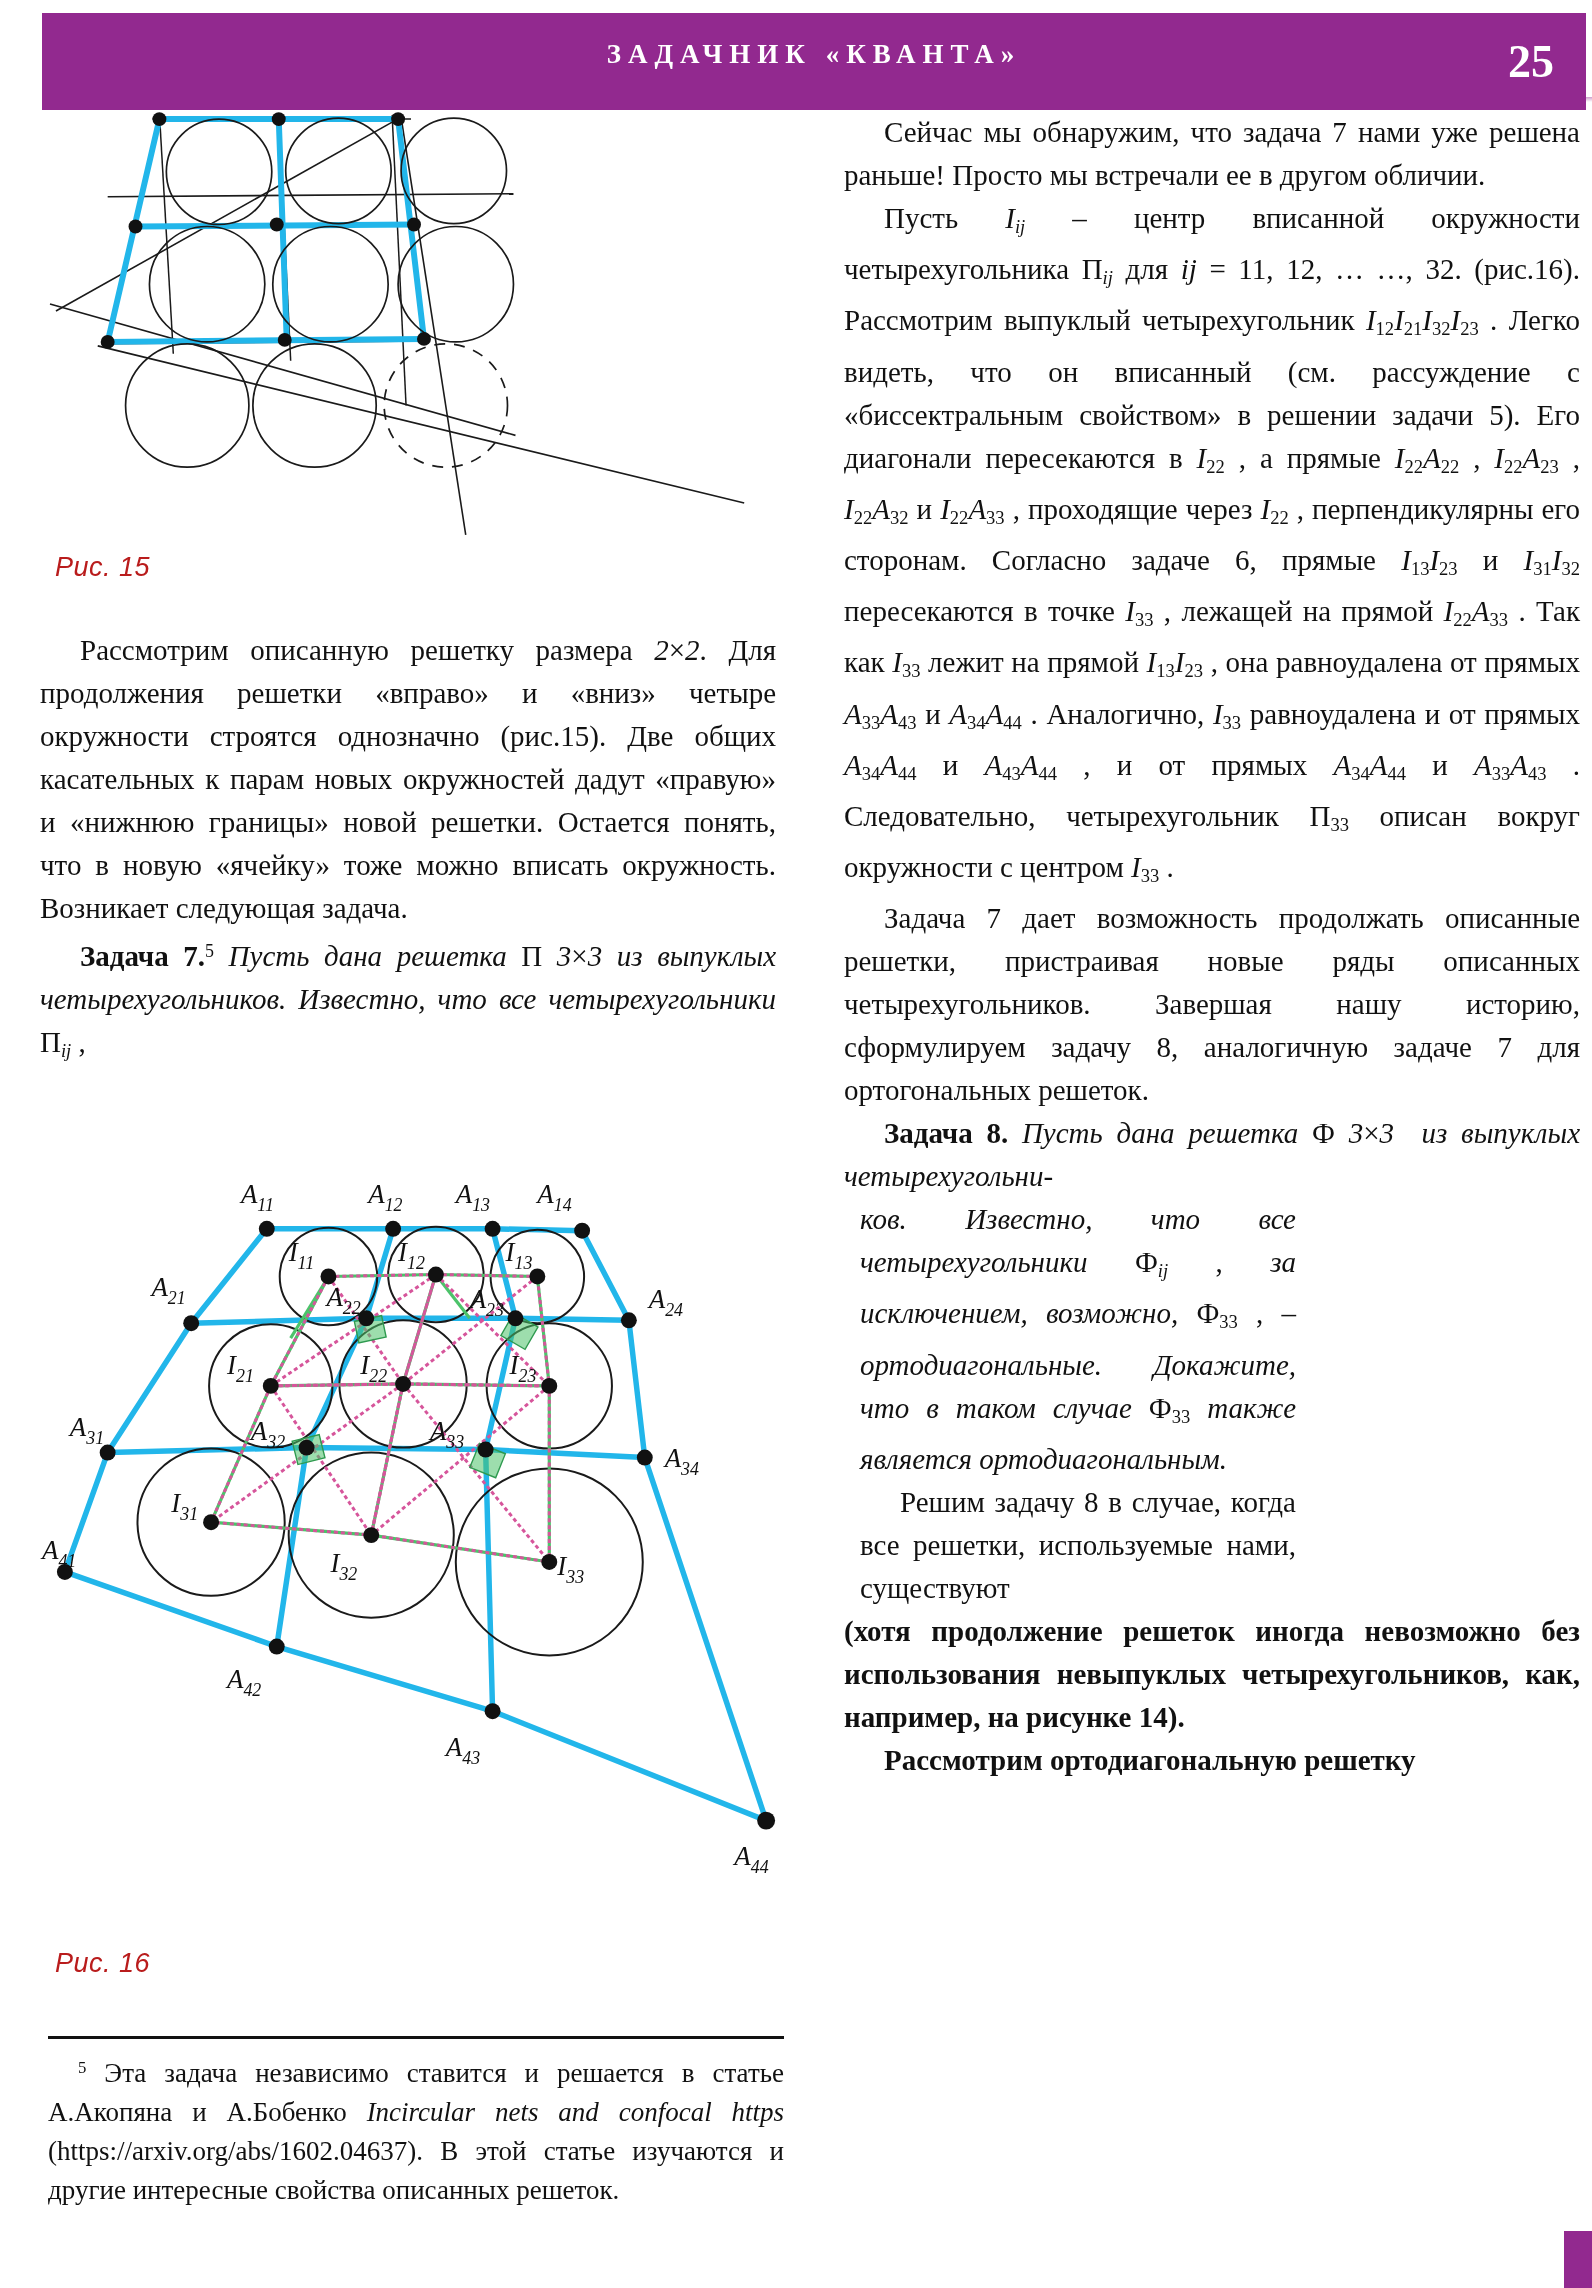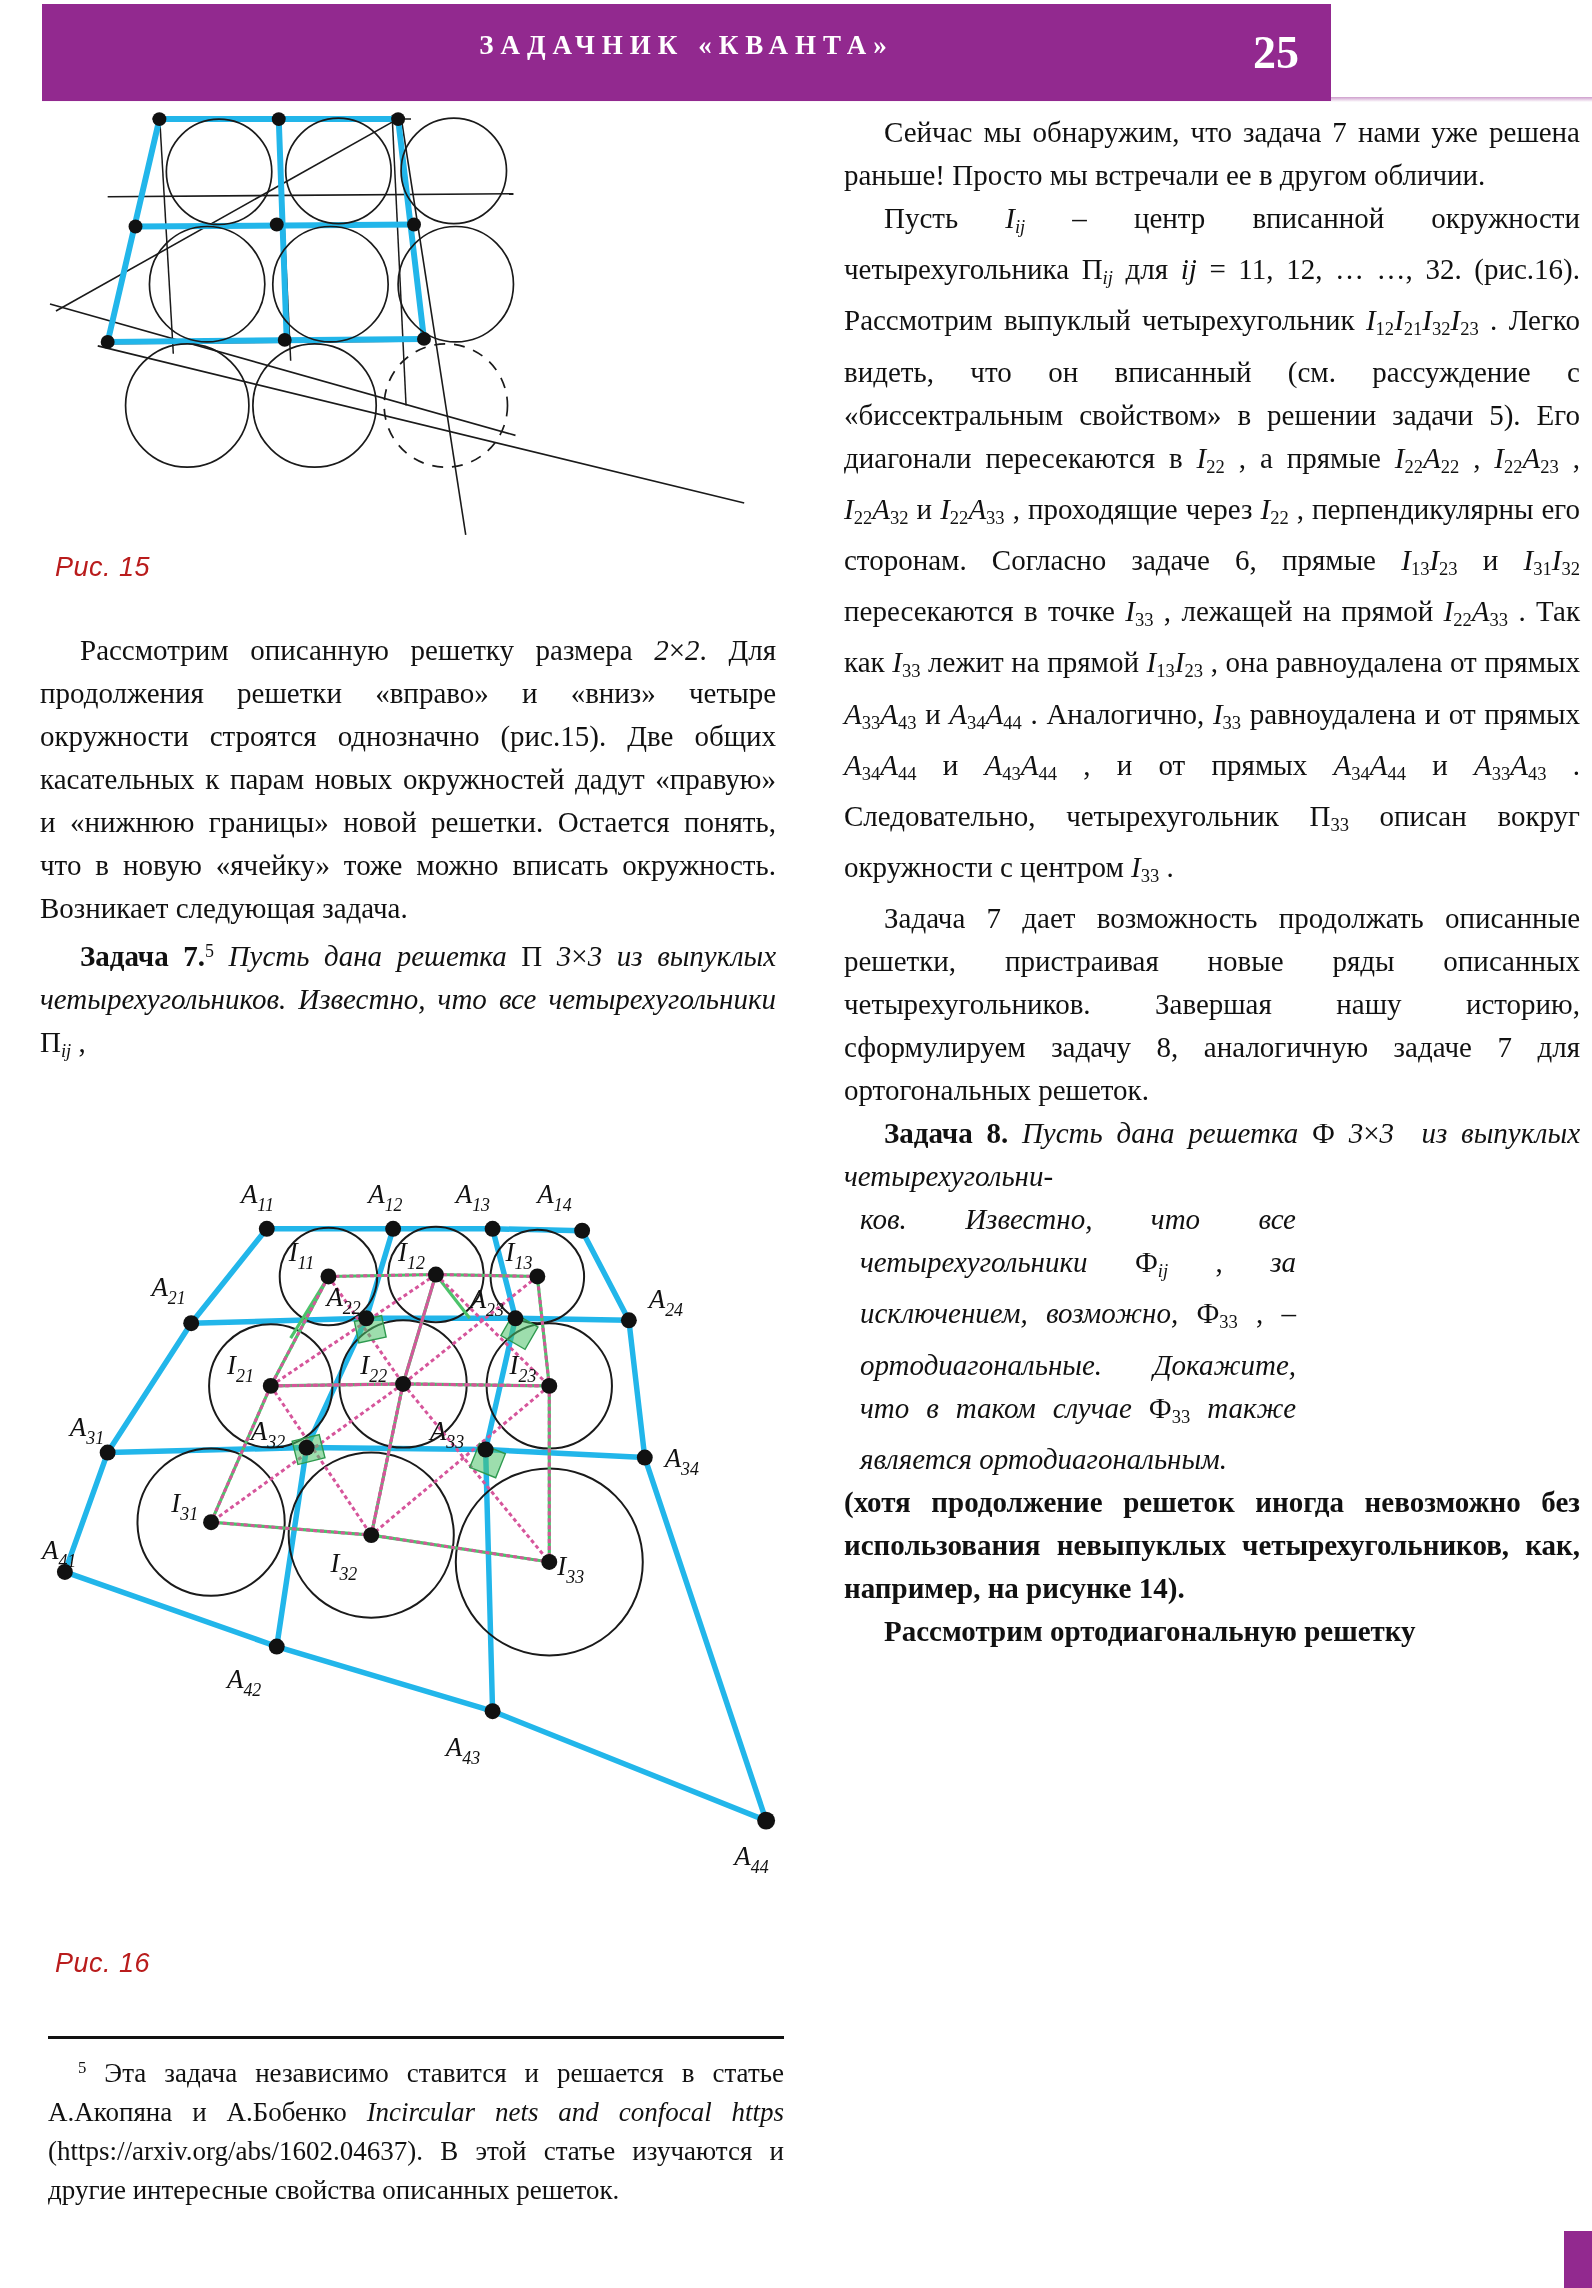--- a/index.html
+++ b/index.html
@@ -13,22 +13,22 @@
     height: 2289px;
     background: #ffffff;
     overflow: hidden;
     font-family: "Liberation Serif", "DejaVu Serif", serif;
   }
 
   
   .header-band {
     position: absolute;
     left: 42px;
-    top: 4px;
-    width: 1289px;
+    top: 13px;
+    width: 1544px;
     height: 97px;
     background: #92298f;
   }
   .header-title {
     position: absolute;
     left: 0; right: 0;
     top: 26px;
     text-align: center;
     color: #ffffff;
     font-family: "Liberation Serif", "DejaVu Serif", serif;
@@ -378,20 +378,21 @@
       <p>Пусть <span class="mathvar">I</span><sub class="ix">ij</sub> – центр вписанной окружности четырехугольника П<sub class="ix">ij</sub> для <span class="mathvar">ij</span> = 11, 12, … …, 32. (рис.16). Рассмотрим выпуклый четырехугольник <span class="mathvar">I</span><sub class="nx">12</sub><span class="mathvar">I</span><sub class="nx">21</sub><span class="mathvar">I</span><sub class="nx">32</sub><span class="mathvar">I</span><sub class="nx">23</sub> . Легко видеть, что он вписанный (см. рассуждение с «биссектральным свойством» в решении задачи 5). Его диагонали пересекаются в <span class="mathvar">I</span><sub class="nx">22</sub> , а прямые <span class="mathvar">I</span><sub class="nx">22</sub><span class="mathvar">A</span><sub class="nx">22</sub> , <span class="mathvar">I</span><sub class="nx">22</sub><span class="mathvar">A</span><sub class="nx">23</sub> , <span class="mathvar">I</span><sub class="nx">22</sub><span class="mathvar">A</span><sub class="nx">32</sub> и <span class="mathvar">I</span><sub class="nx">22</sub><span class="mathvar">A</span><sub class="nx">33</sub> , проходящие через <span class="mathvar">I</span><sub class="nx">22</sub> , перпендикулярны его сторонам. Согласно задаче 6, прямые <span class="mathvar">I</span><sub class="nx">13</sub><span class="mathvar">I</span><sub class="nx">23</sub> и <span class="mathvar">I</span><sub class="nx">31</sub><span class="mathvar">I</span><sub class="nx">32</sub> пересекаются в точке <span class="mathvar">I</span><sub class="nx">33</sub> , лежащей на прямой <span class="mathvar">I</span><sub class="nx">22</sub><span class="mathvar">A</span><sub class="nx">33</sub> . Так как <span class="mathvar">I</span><sub class="nx">33</sub> лежит на прямой <span class="mathvar">I</span><sub class="nx">13</sub><span class="mathvar">I</span><sub class="nx">23</sub> , она равноудалена от прямых <span class="mathvar">A</span><sub class="nx">33</sub><span class="mathvar">A</span><sub class="nx">43</sub> и <span class="mathvar">A</span><sub class="nx">34</sub><span class="mathvar">A</span><sub class="nx">44</sub> . Аналогично, <span class="mathvar">I</span><sub class="nx">33</sub> равноудалена и от прямых <span class="mathvar">A</span><sub class="nx">34</sub><span class="mathvar">A</span><sub class="nx">44</sub> и <span class="mathvar">A</span><sub class="nx">43</sub><span class="mathvar">A</span><sub class="nx">44</sub> , и от прямых <span class="mathvar">A</span><sub class="nx">34</sub><span class="mathvar">A</span><sub class="nx">44</sub> и <span class="mathvar">A</span><sub class="nx">33</sub><span class="mathvar">A</span><sub class="nx">43</sub> . Следовательно, четырехугольник П<sub class="nx">33</sub> описан вокруг окружности с центром <span class="mathvar">I</span><sub class="nx">33</sub> .</p>
       <p>Задача 7 дает возможность продолжать описанные решетки, пристраивая новые ряды описанных четырехугольников. Завершая нашу историю, сформулируем задачу 8, аналогичную задаче 7 для ортогональных решеток.</p>
       <p>
         <span class="bd">Задача 8.</span>
         <span><span class="it">Пусть дана решетка</span> Ф <span class="mathvar">3</span>×<span class="mathvar">3</span>&nbsp; <span class="it">из выпуклых четырехугольни-</span></span>
       </p>
     </div>
 
     <div class="body-text rc-narrow" style="margin-top:0;margin-left:16px;">
       <p class="noindent" style="text-align:justify;"><span class="it">ков. Известно, что все четырехугольники</span> Ф<sub class="ix">ij</sub> , <span class="it">за исключением, возможно,</span> Ф<sub class="nx">33</sub> , <span class="it">– ортодиагональные. Докажите, что в таком случае</span> Ф<sub class="nx">33</sub> <span class="it">также является ортодиагональным.</span></p>
+      <p>Решим задачу 8 в случае, когда все решетки, используемые нами, существуют</p>
     </div>
 
     <div class="body-text rc-wide">
       <p class="noindent">(хотя продолжение решеток иногда невозможно без использования невыпуклых четырехугольников, как, например, на рисунке 14).</p>
       <p>Рассмотрим ортодиагональную решетку</p>
     </div>
   </div>
 
   <div class="footnote-rule"></div>
   <div class="footnote">

